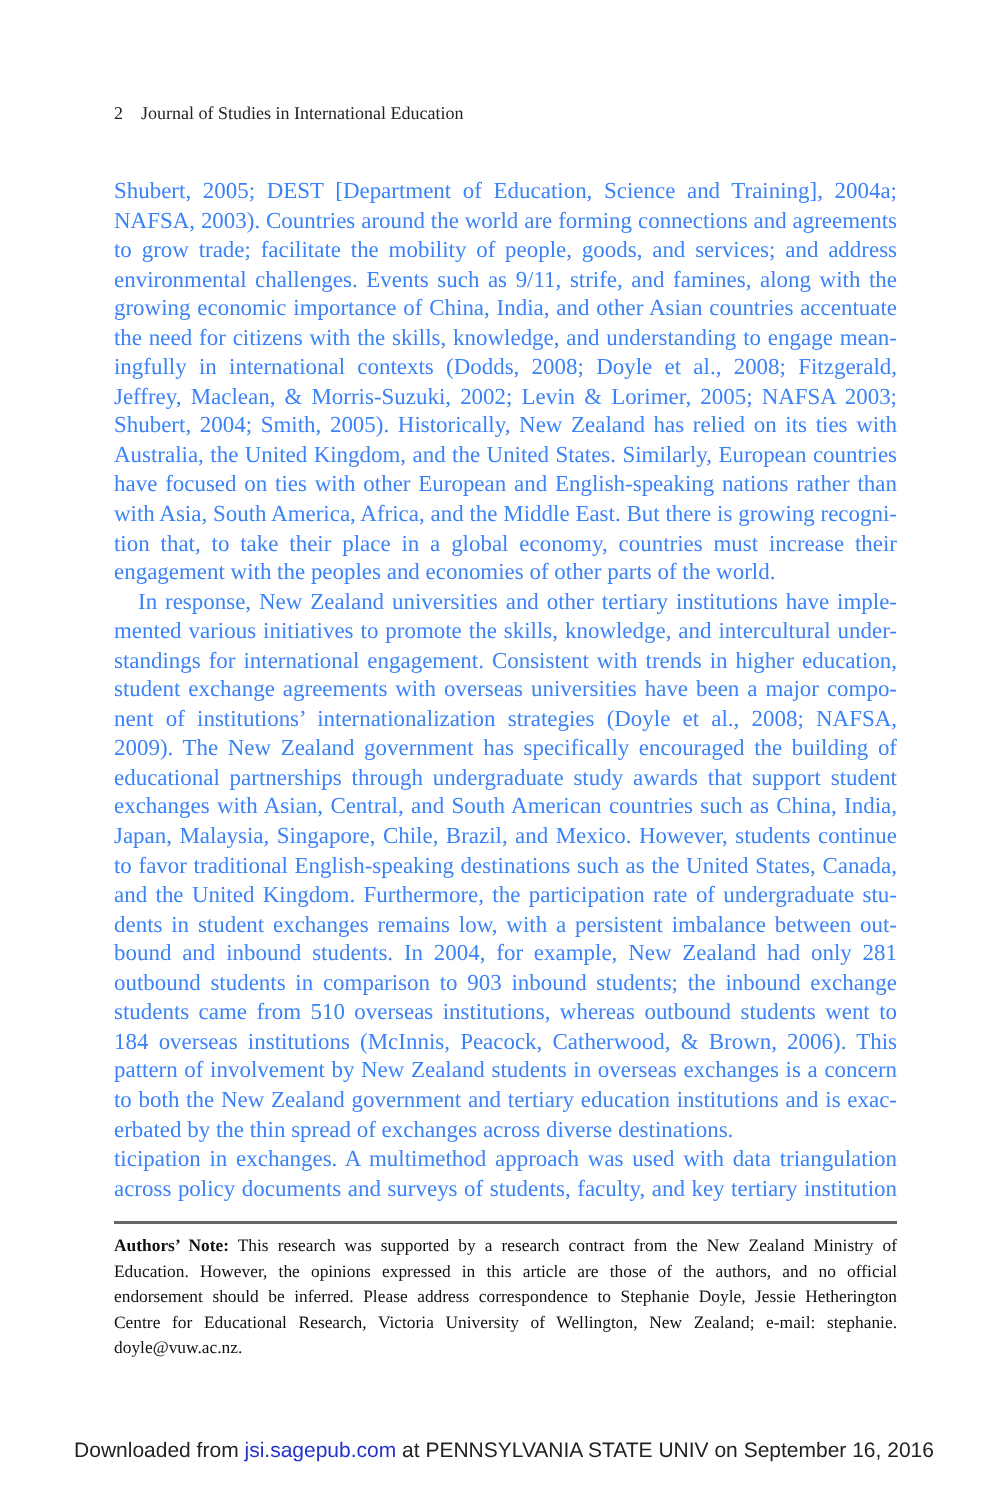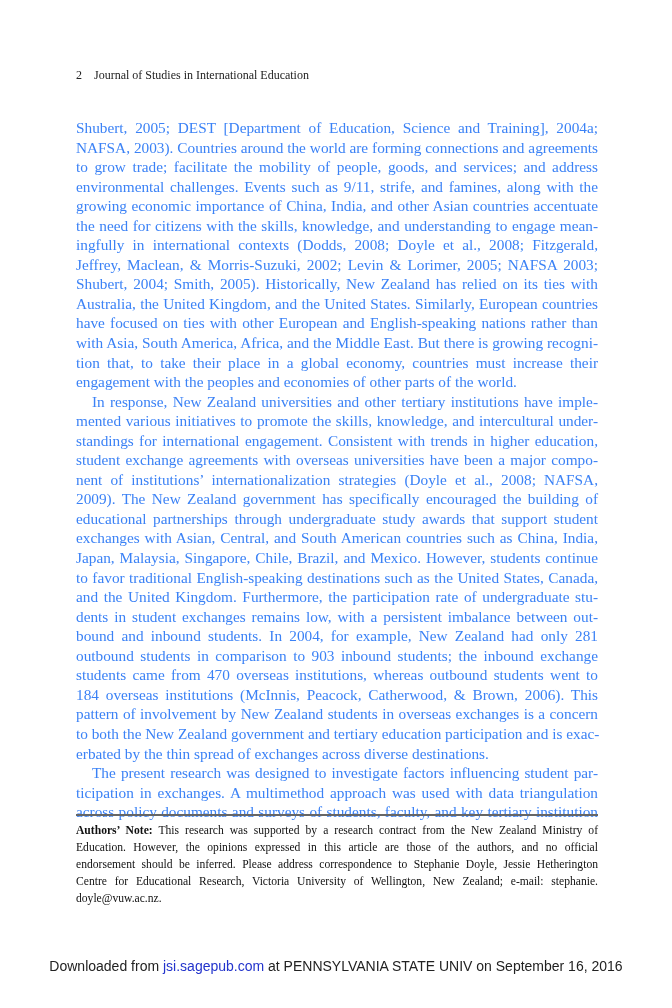--- a/index.html
+++ b/index.html
@@ -69,28 +69,27 @@
         <span class="line">nent of institutions’ internationalization strategies (Doyle et al., 2008; NAFSA,</span>
         <span class="line">2009). The New Zealand government has specifically encouraged the building of</span>
         <span class="line">educational partnerships through undergraduate study awards that support student</span>
         <span class="line">exchanges with Asian, Central, and South American countries such as China, India,</span>
         <span class="line">Japan, Malaysia, Singapore, Chile, Brazil, and Mexico. However, students continue</span>
         <span class="line">to favor traditional English-speaking destinations such as the United States, Canada,</span>
         <span class="line">and the United Kingdom. Furthermore, the participation rate of undergraduate stu-</span>
         <span class="line">dents in student exchanges remains low, with a persistent imbalance between out-</span>
         <span class="line">bound and inbound students. In 2004, for example, New Zealand had only 281</span>
         <span class="line">outbound students in comparison to 903 inbound students; the inbound exchange</span>
-        <span class="line">students came from 470 overseas institutions, whereas outbound students went to</span>
+        <span class="line">students came from 510 overseas institutions, whereas outbound students went to</span>
         <span class="line">184 overseas institutions (McInnis, Peacock, Catherwood, &amp; Brown, 2006). This</span>
         <span class="line">pattern of involvement by New Zealand students in overseas exchanges is a concern</span>
-        <span class="line">to both the New Zealand government and tertiary education participation and is exac-</span>
+        <span class="line">to both the New Zealand government and tertiary education institutions and is exac-</span>
         <span class="line last">erbated by the thin spread of exchanges across diverse destinations.</span>
       </p>
       <p>
-        <span class="line" style="padding-left: 16px;">The present research was designed to investigate factors influencing student par-</span>
         <span class="line">ticipation in exchanges. A multimethod approach was used with data triangulation</span>
         <span class="line">across policy documents and surveys of students, faculty, and key tertiary institution</span>
       </p>
     </div>
 
   <div class="rule"></div>
 
   <div class="note" id="note">
       <span class="line"><b>Authors’ Note:</b><span> This research was supported by a research contract from the New Zealand Ministry of</span></span>
       <span class="line">Education. However, the opinions expressed in this article are those of the authors, and no official</span>

